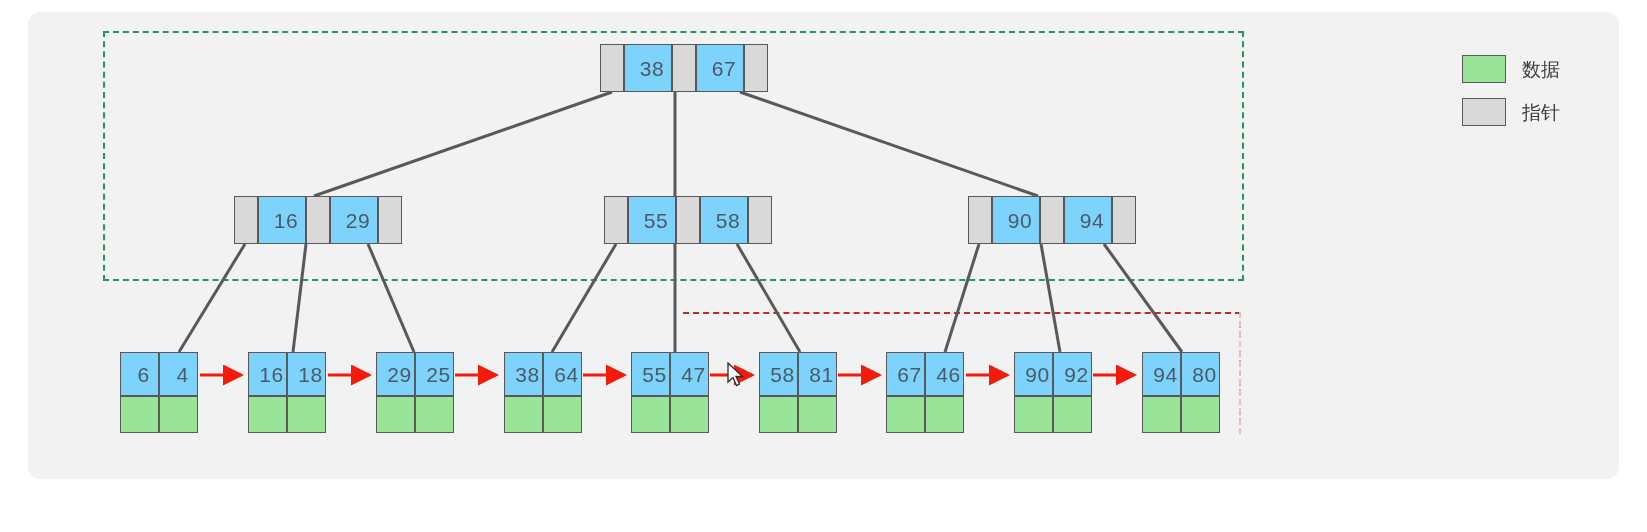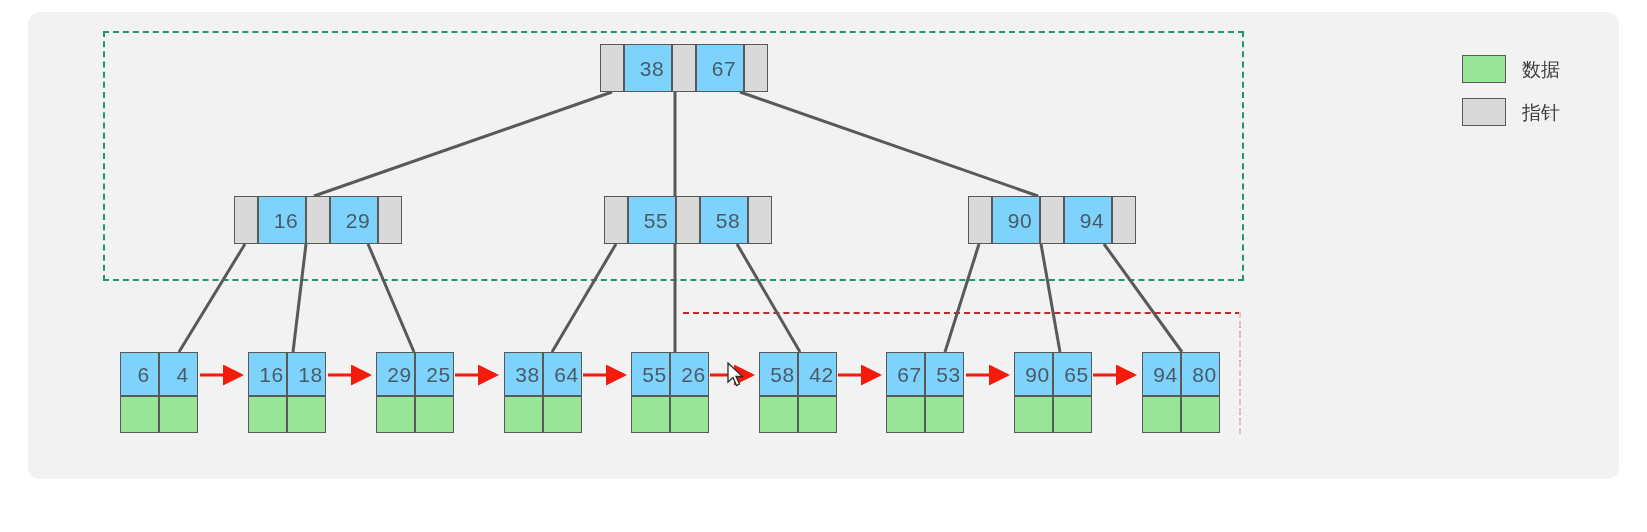--- a/index.html
+++ b/index.html
@@ -260,54 +260,54 @@
   </div>
   <div class="row">
     <div class="cell data"></div>
     <div class="cell data"></div>
   </div>
 </div>
 
 <div class="node leaf" style="left:631px; top:352px;">
   <div class="row">
     <div class="cell key">55</div>
-    <div class="cell key">26</div>
+    <div class="cell key">47</div>
   </div>
   <div class="row">
     <div class="cell data"></div>
     <div class="cell data"></div>
   </div>
 </div>
 
 <div class="node leaf" style="left:759px; top:352px;">
   <div class="row">
     <div class="cell key">58</div>
-    <div class="cell key">42</div>
+    <div class="cell key">81</div>
   </div>
   <div class="row">
     <div class="cell data"></div>
     <div class="cell data"></div>
   </div>
 </div>
 
 <div class="node leaf" style="left:886px; top:352px;">
   <div class="row">
     <div class="cell key">67</div>
-    <div class="cell key">53</div>
+    <div class="cell key">46</div>
   </div>
   <div class="row">
     <div class="cell data"></div>
     <div class="cell data"></div>
   </div>
 </div>
 
 <div class="node leaf" style="left:1014px; top:352px;">
   <div class="row">
     <div class="cell key">90</div>
-    <div class="cell key">65</div>
+    <div class="cell key">92</div>
   </div>
   <div class="row">
     <div class="cell data"></div>
     <div class="cell data"></div>
   </div>
 </div>
 
 <div class="node leaf" style="left:1142px; top:352px;">
   <div class="row">
     <div class="cell key">94</div>

